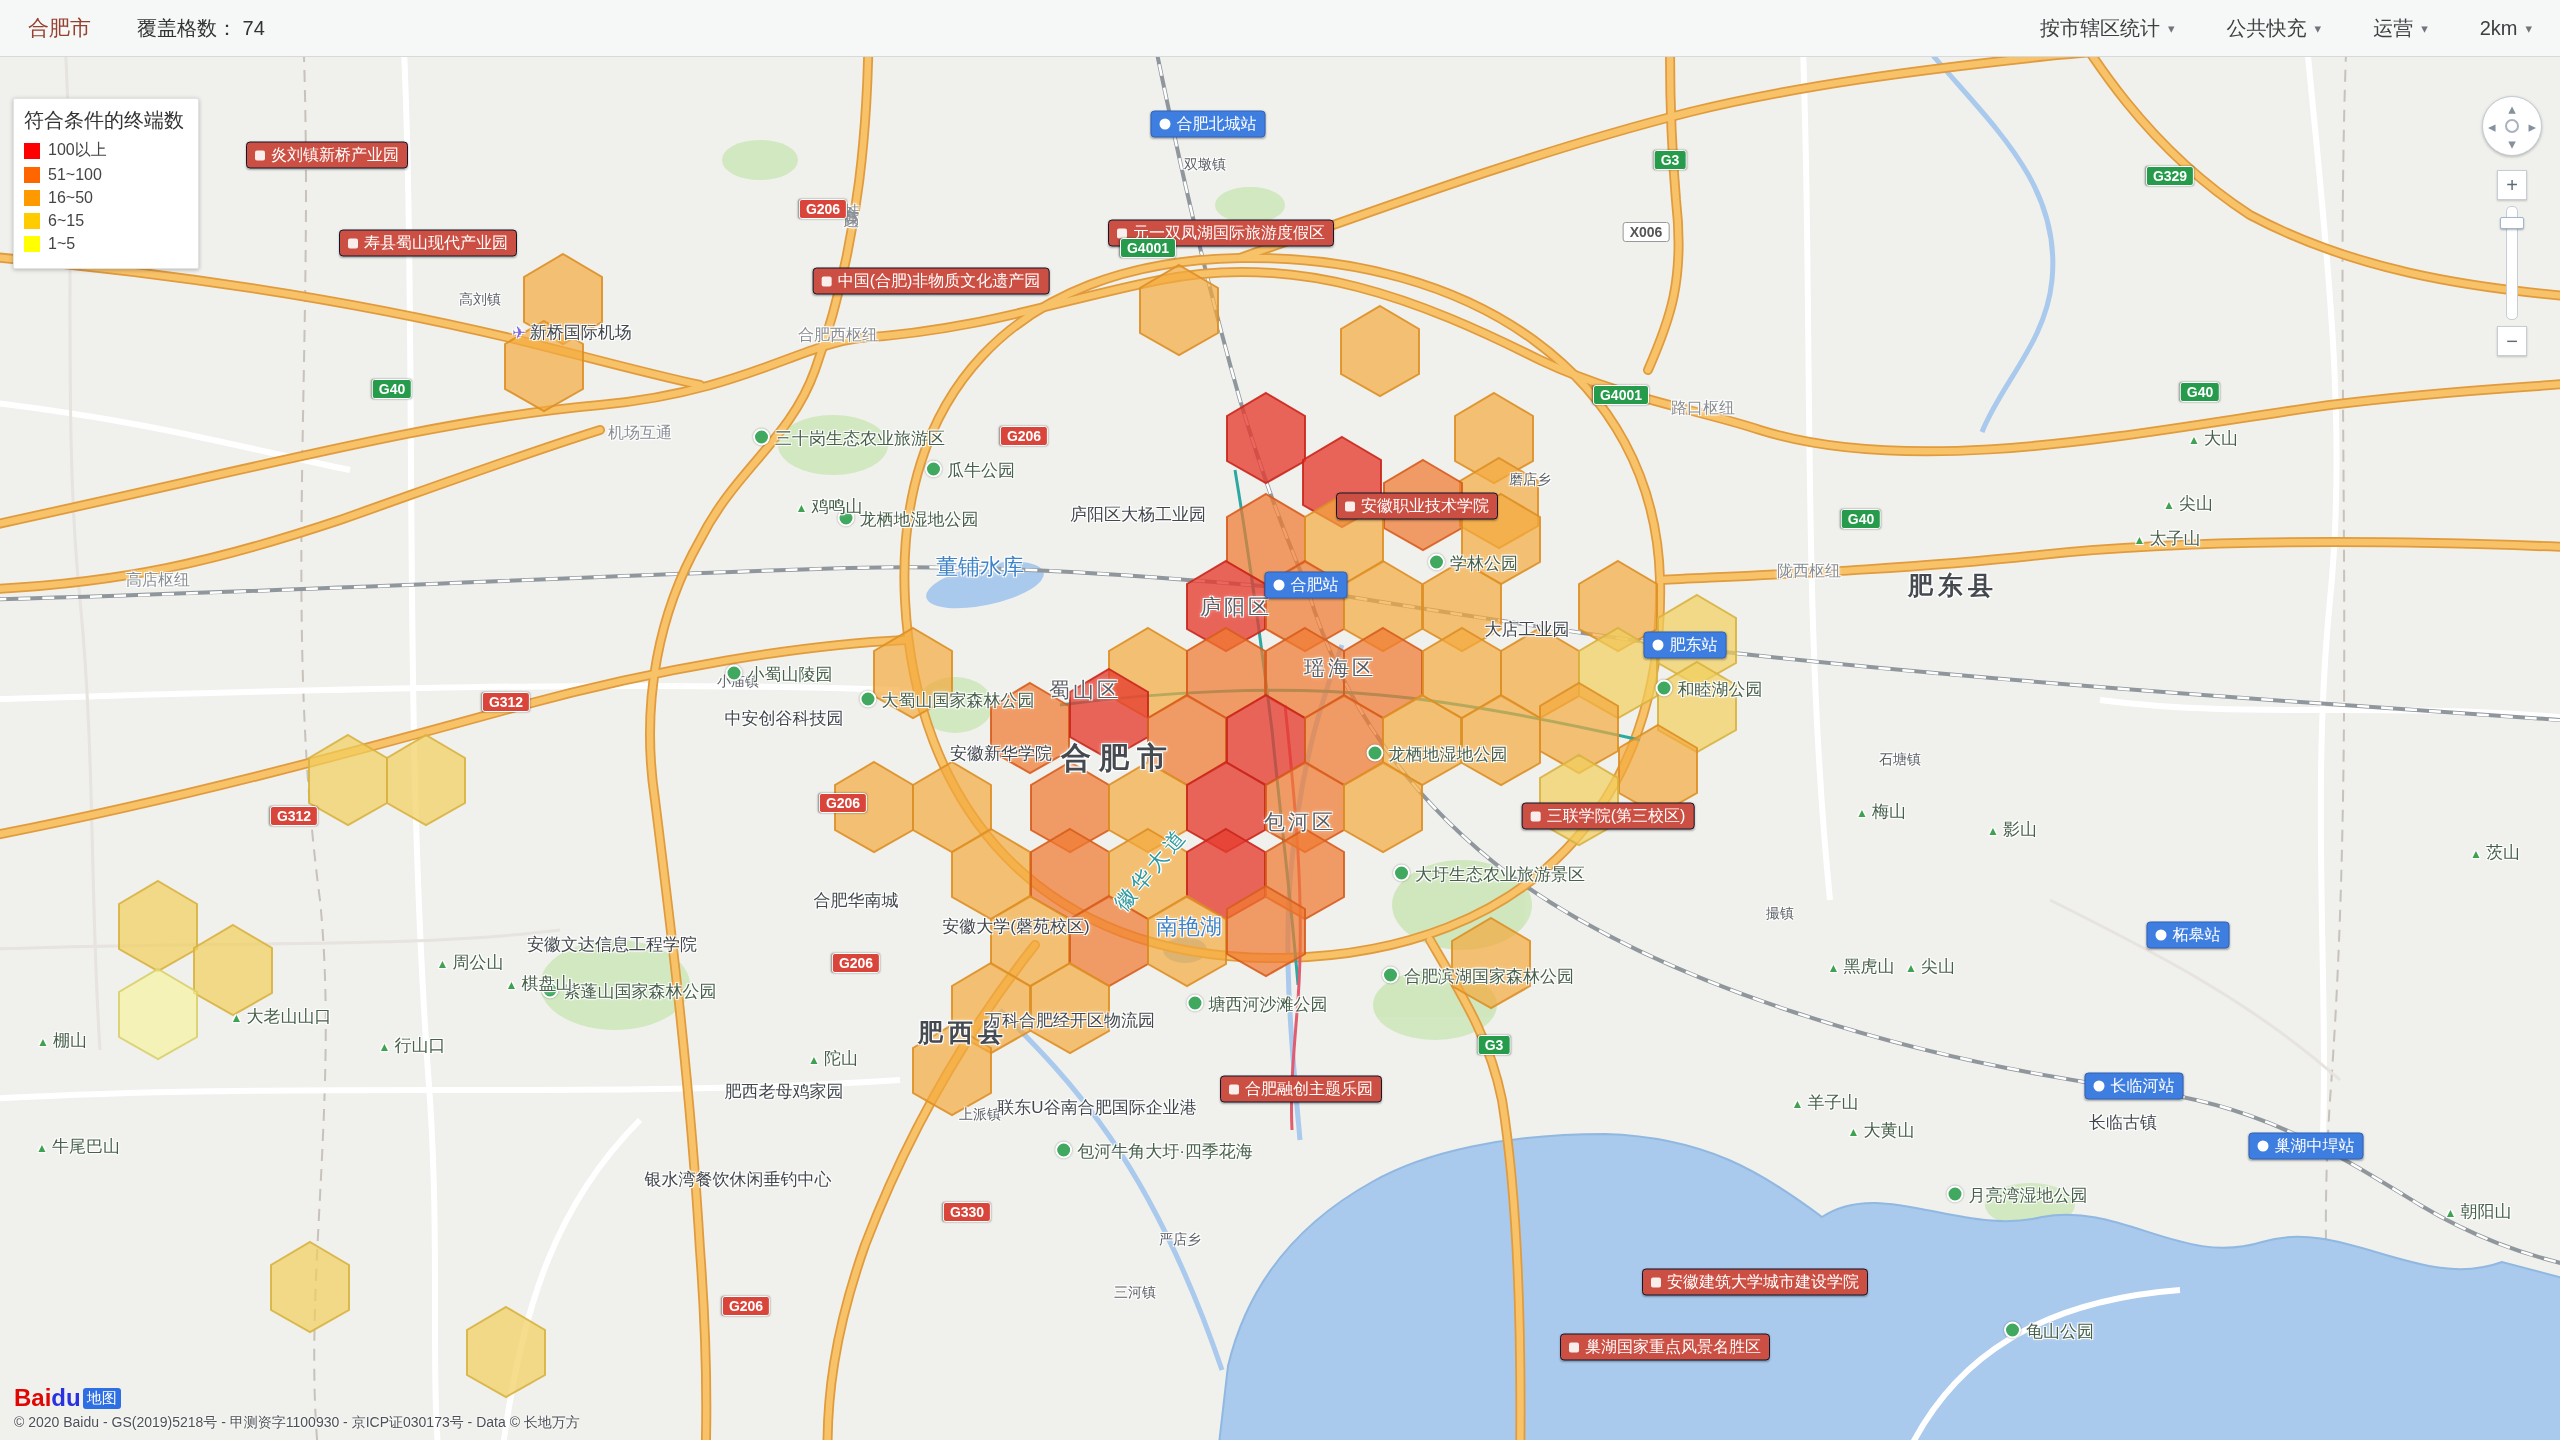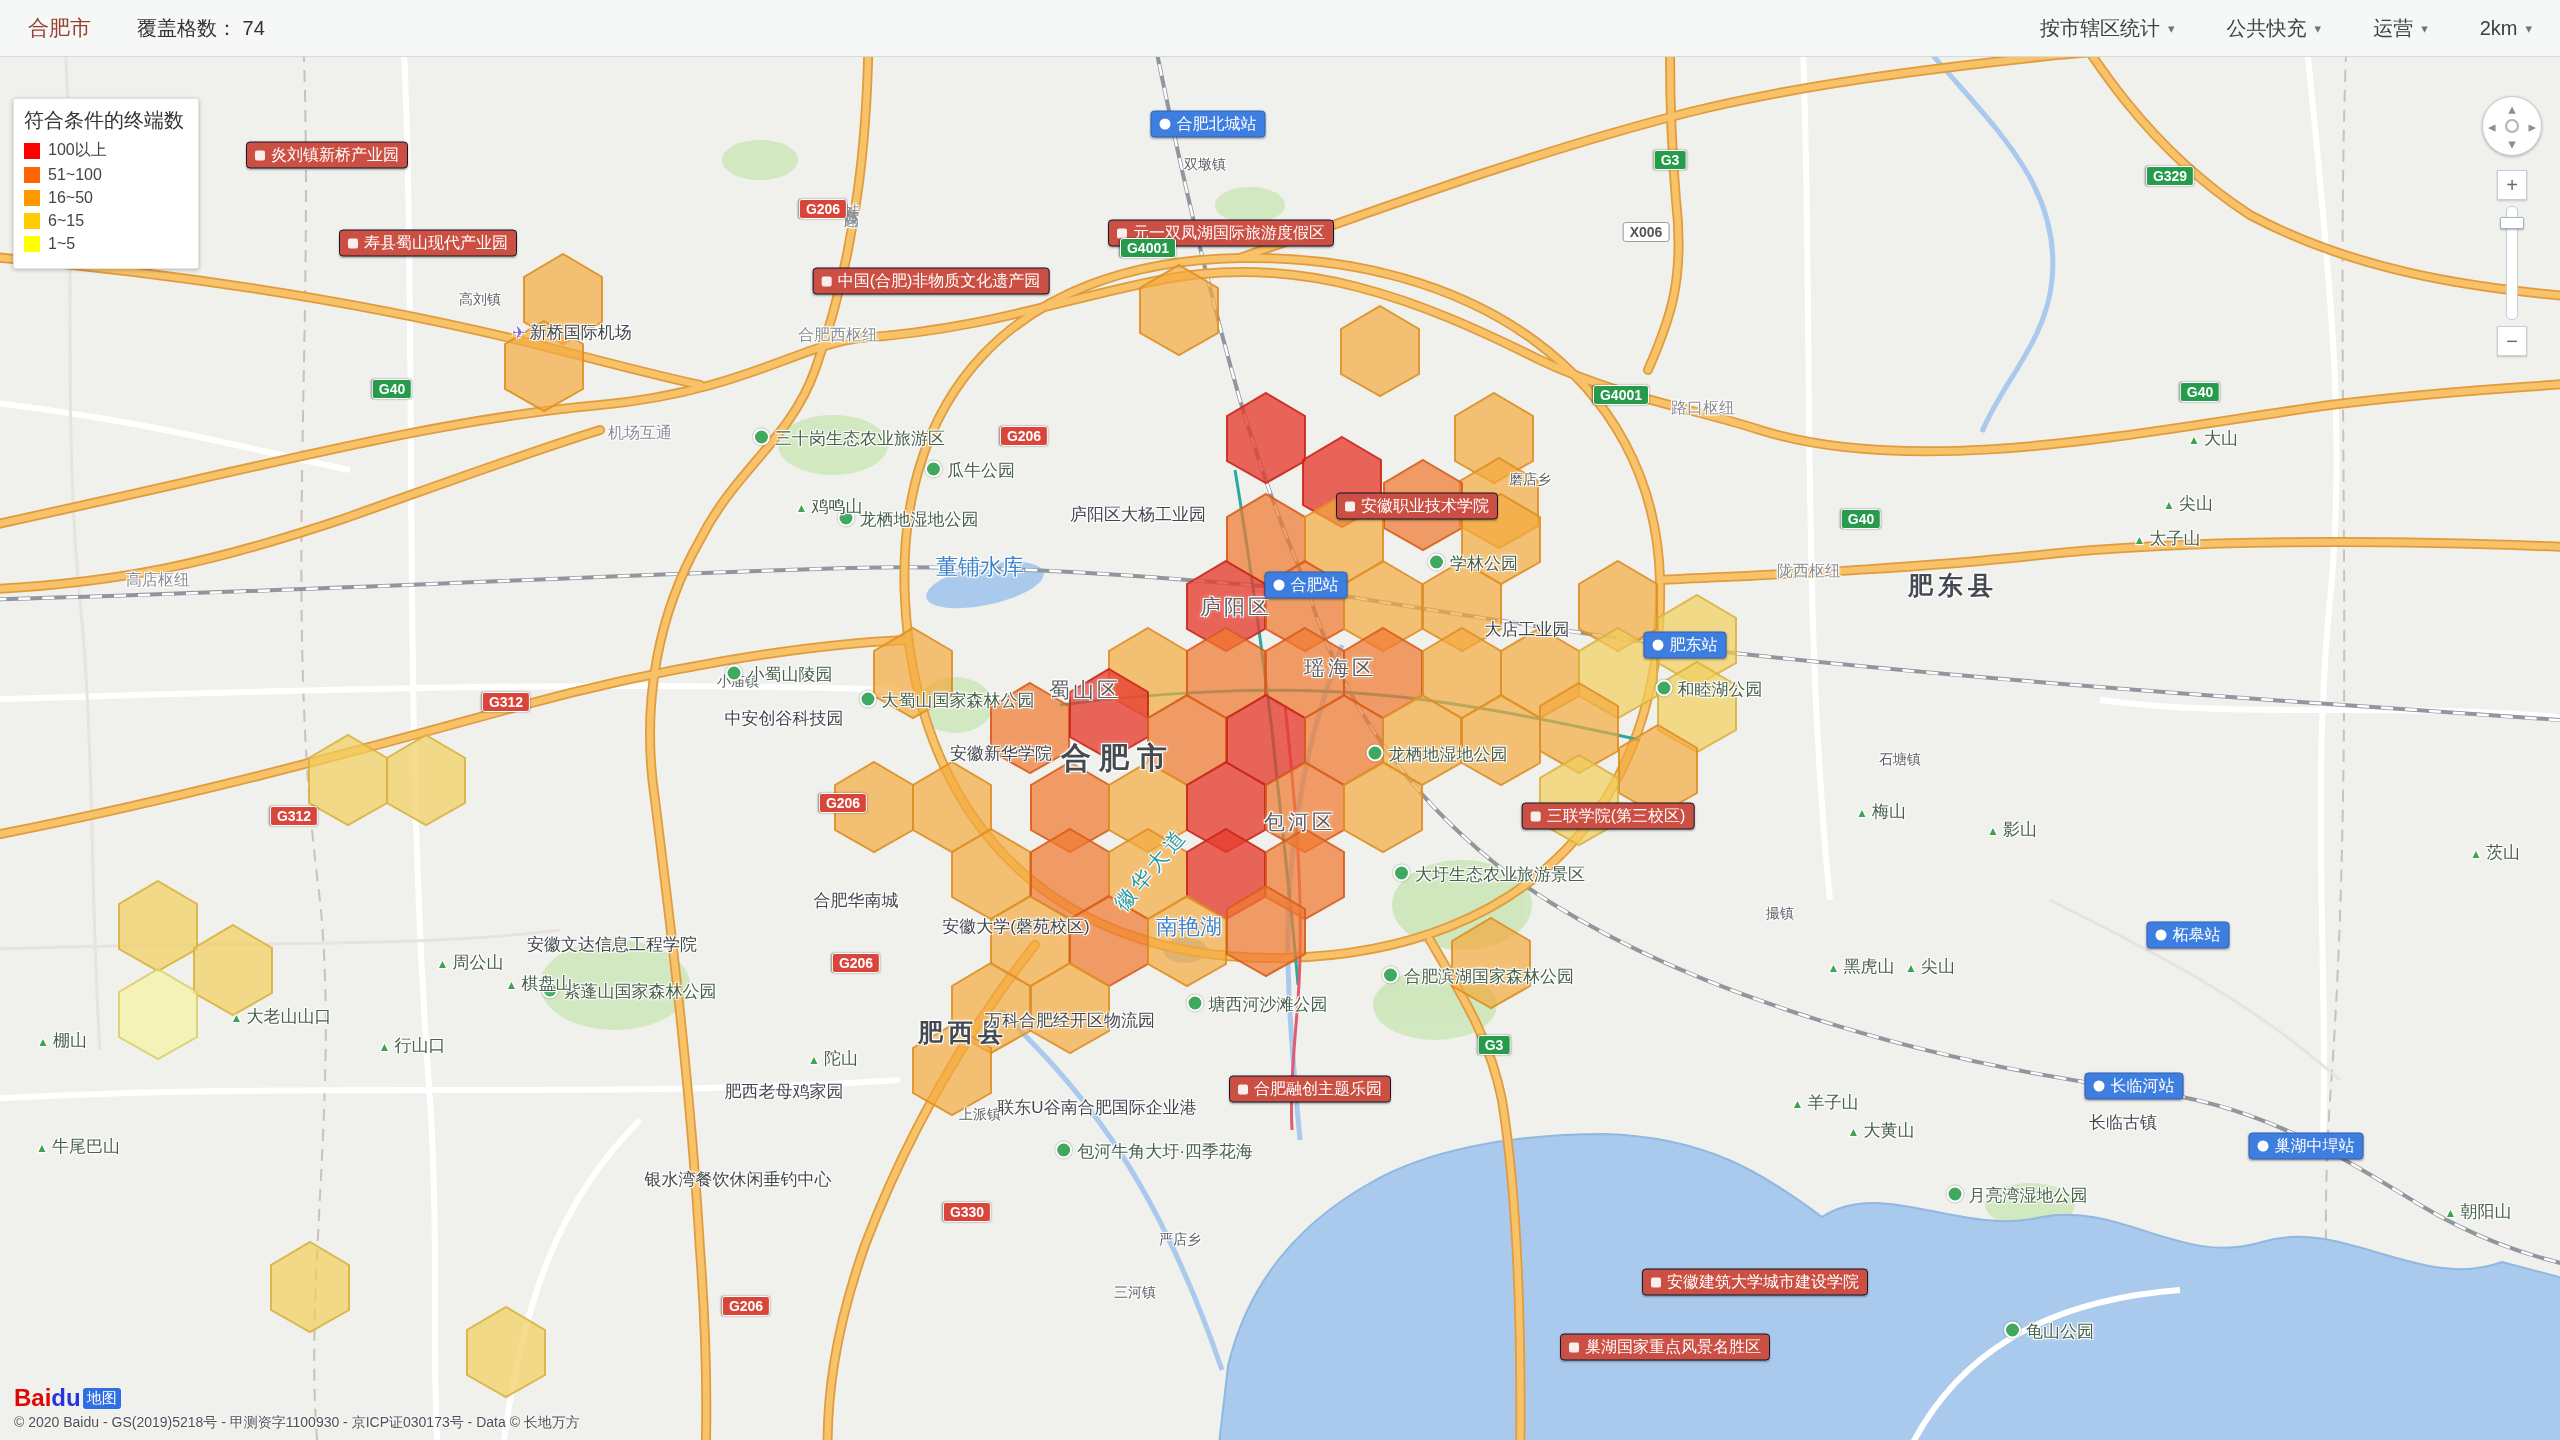--- a/index.html
+++ b/index.html
@@ -314,21 +314,21 @@
         <span>中国(合肥)非物质文化遗产园</span>
       </div>
       <div class="lbl k-chipr" style="left: 1221px; top: 233px; transform: translate(-50%, -50%);">
         <span class="ico-sce"></span>
         <span>元一双凤湖国际旅游度假区</span>
       </div>
       <div class="lbl k-chipr" style="left: 1417px; top: 506px; transform: translate(-50%, -50%);">
         <span class="ico-sce"></span>
         <span>安徽职业技术学院</span>
       </div>
-      <div class="lbl k-chipr" style="left: 1301px; top: 1089px; transform: translate(-50%, -50%); margin-left: 9px;">
+      <div class="lbl k-chipr" style="left: 1301px; top: 1089px; transform: translate(-50%, -50%);">
         <span class="ico-sce"></span>
         <span>合肥融创主题乐园</span>
       </div>
       <div class="lbl k-chipr" style="left: 1755px; top: 1282px; transform: translate(-50%, -50%);">
         <span class="ico-sce"></span>
         <span>安徽建筑大学城市建设学院</span>
       </div>
       <div class="lbl k-chipr" style="left: 1665px; top: 1347px; transform: translate(-50%, -50%);">
         <span class="ico-sce"></span>
         <span>巢湖国家重点风景名胜区</span>

